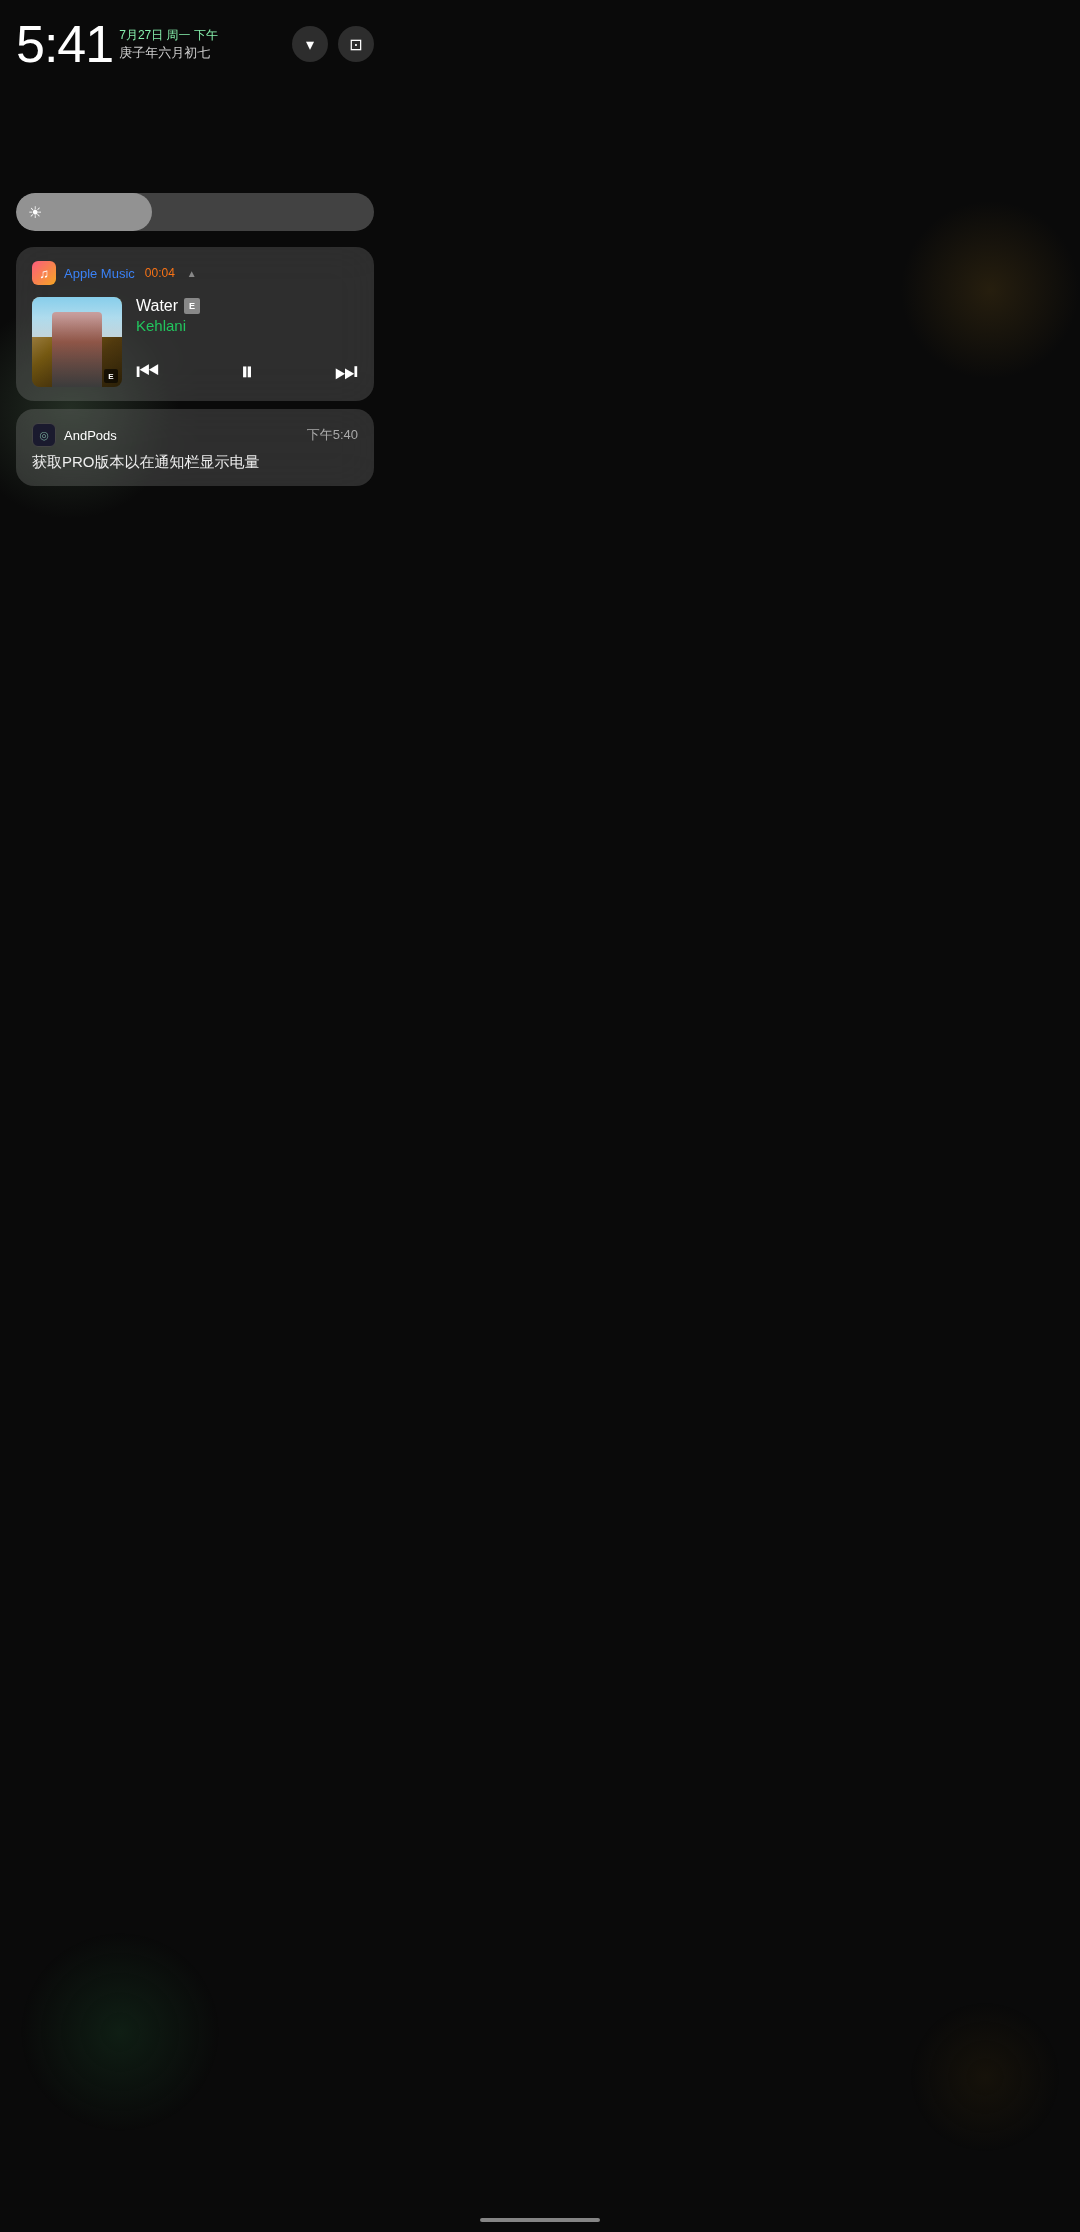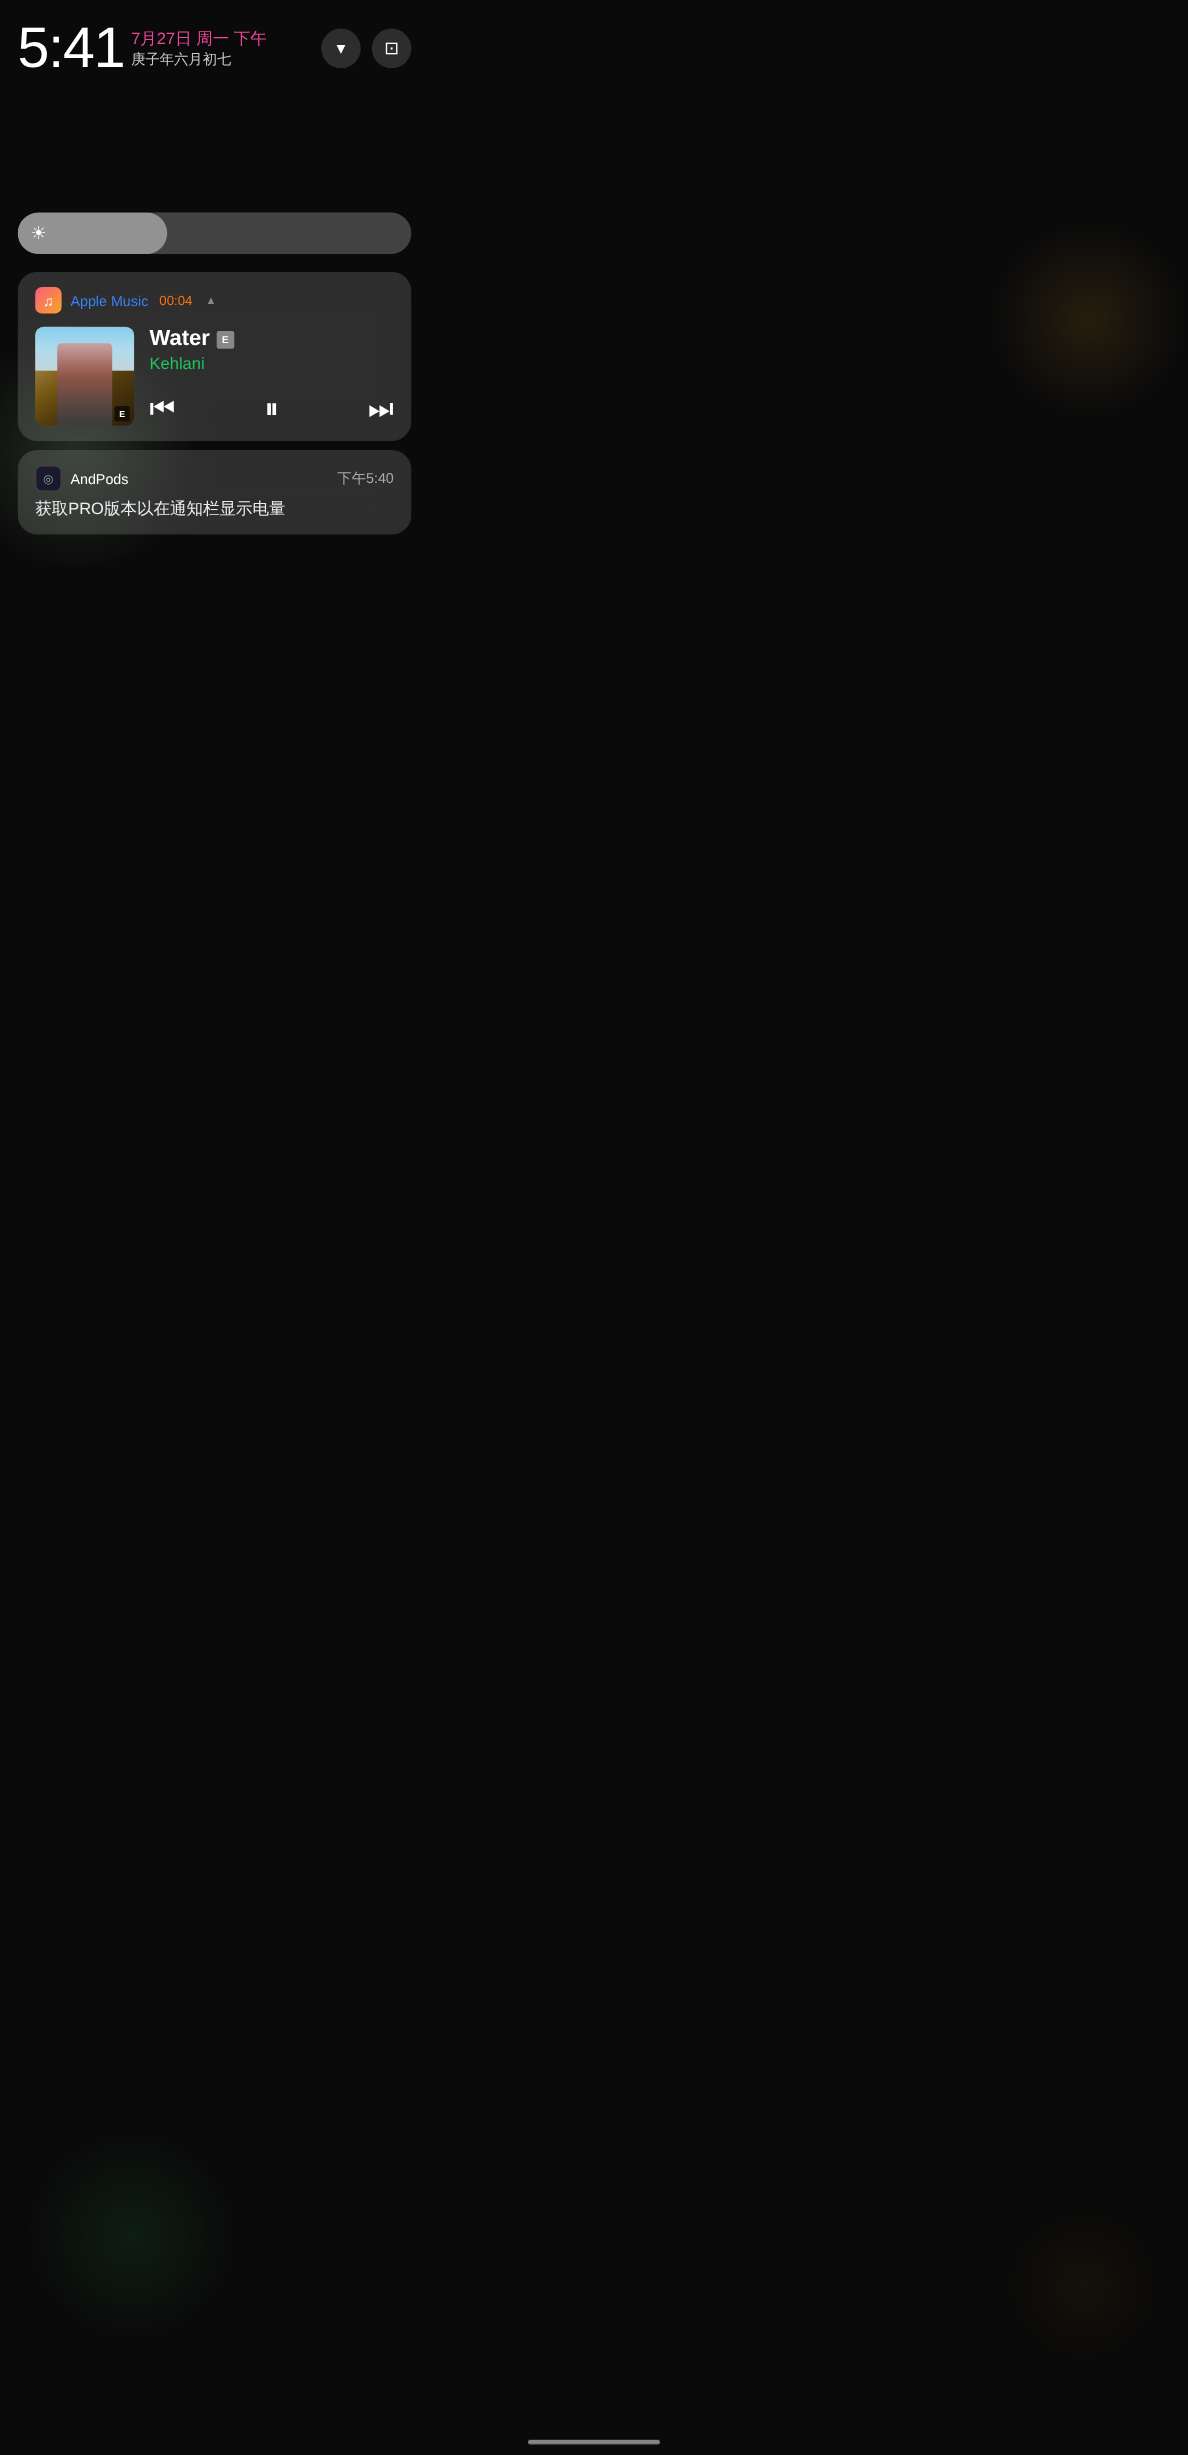--- a/index.html
+++ b/index.html
@@ -65,22 +65,22 @@
       letter-spacing: -1px;
       color: #fff;
       line-height: 1;
       margin-right: 6px;
     }
 
     .date-info {
       flex: 1;
     }
     .date-row1 {
-      font-size: 15px;
-      color: #ec4899;
+      font-size: 12px;
+      color: #86efac;
       font-weight: 400;
     }
     .date-row2 {
       font-size: 13px;
       color: #ccc;
     }
 
     .status-icons {
       display: flex;
       gap: 10px;
@@ -268,22 +268,22 @@
       height: 90px;
     }
 
     .song-title-row {
       display: flex;
       align-items: center;
       gap: 6px;
     }
 
     .song-title {
-      font-size: 20px;
-      font-weight: 700;
+      font-size: 16px;
+      font-weight: 400;
       color: #fff;
     }
 
     .explicit-icon {
       width: 16px; height: 16px;
       background: #888;
       border-radius: 2px;
       display: flex; align-items: center; justify-content: center;
       font-size: 9px;
       color: #fff;

